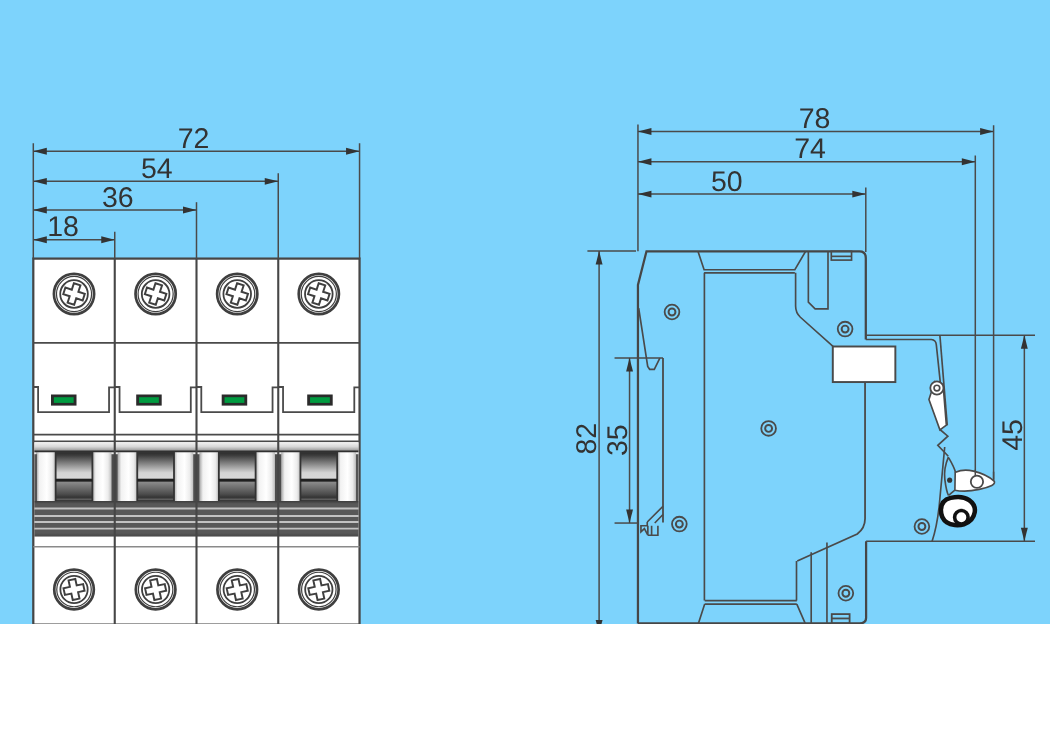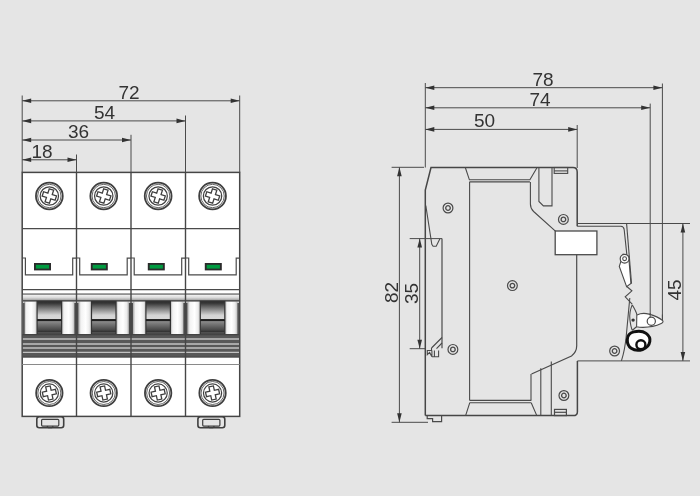--- a/index.html
+++ b/index.html
@@ -1,16 +1,16 @@
 <!DOCTYPE html>
 <html><head>
 <meta charset="utf-8">
 <style>
   html,body{margin:0;padding:0;background:#ffffff;}
-  #page{width:700px;height:496px;position:relative;background:#e5e5e5;overflow:hidden;text-align:center;}
+  #page{width:700px;height:416px;position:relative;background:#7dd3fc;overflow:hidden;text-align:center;}
   svg{display:block;}
   text{font-family:"Liberation Sans", sans-serif;fill:#333333;}
 </style>
 </head>
 <body>
 <div id="page">
 <svg width="700" height="500" viewBox="0 0 700 500">
 <defs>
   <linearGradient id="grayband" x1="0" y1="0" x2="0" y2="1">
     <stop offset="0" stop-color="#f4f4f4"></stop>

